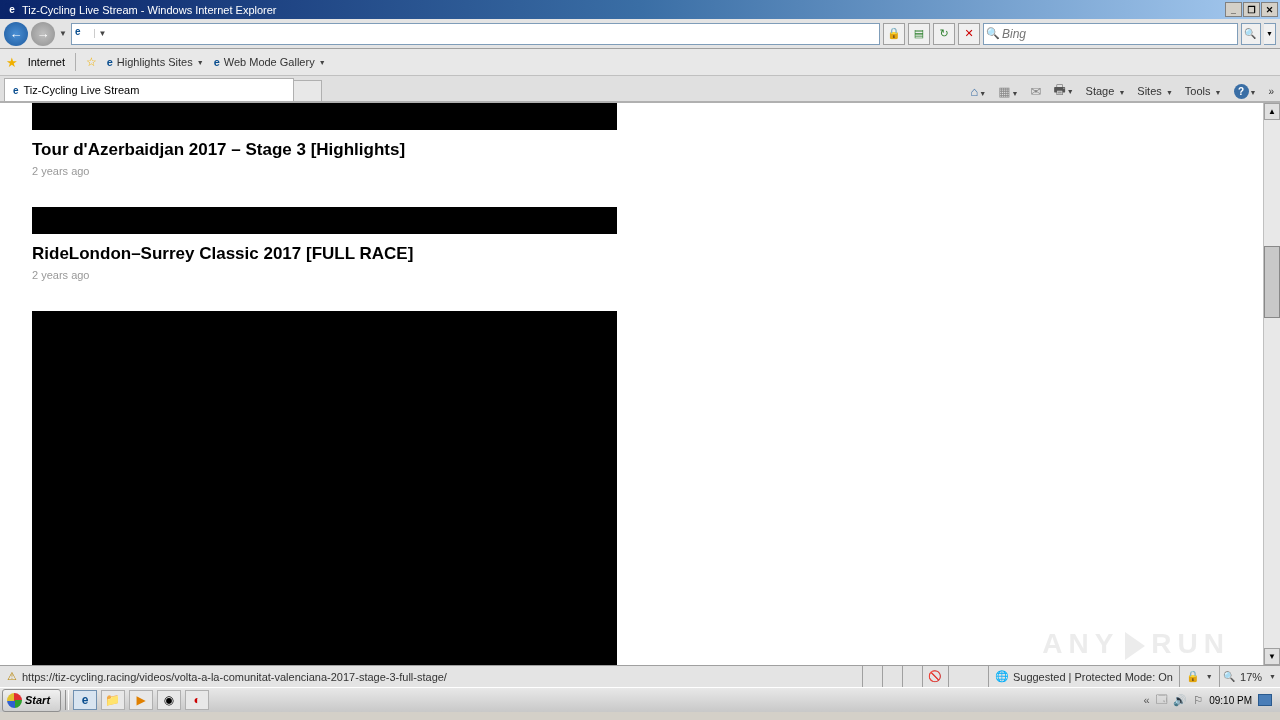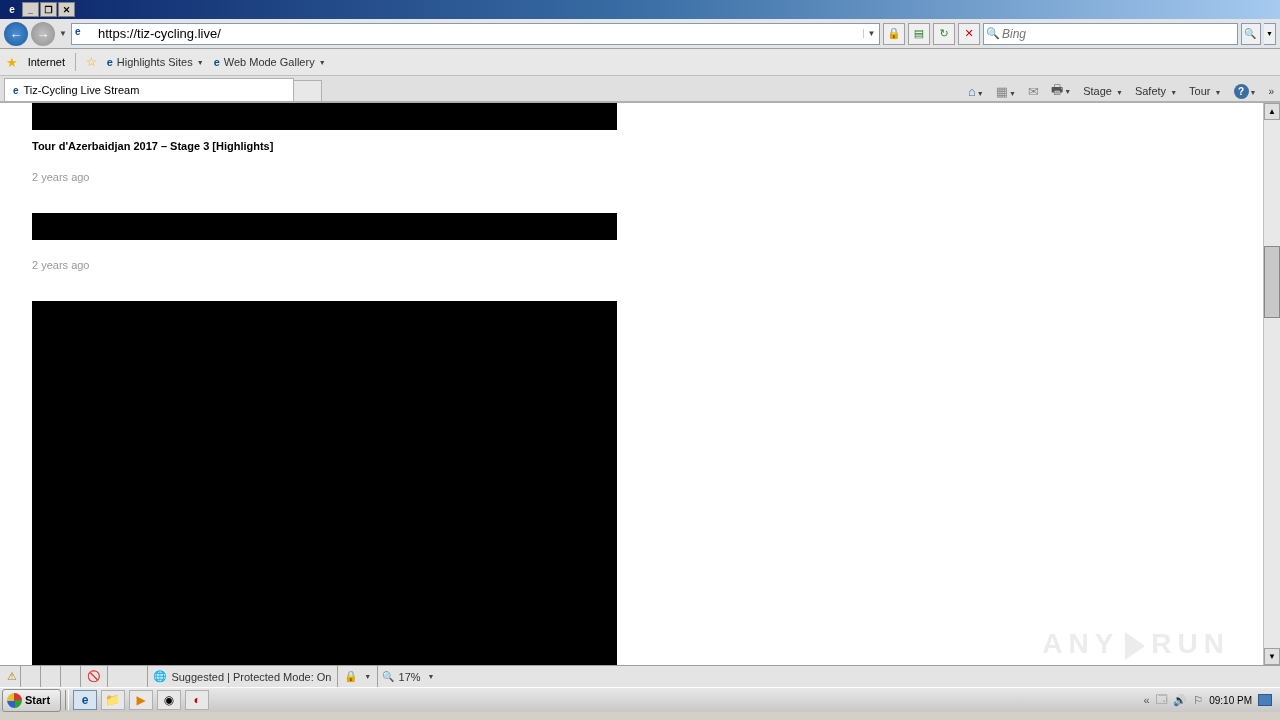--- a/index.html
+++ b/index.html
@@ -53,65 +53,65 @@
 .content{flex:1;overflow:hidden;padding:0 32px}
 .scrollbar{width:17px;background:#e8e8e8;border-left:1px solid #c0c0c0;display:flex;flex-direction:column}
 .scrollbar .arr{height:17px;background:#e0e0e0;border:1px solid #a0a0a0;display:flex;align-items:center;justify-content:center;font-size:8px}
 .scrollbar .track{flex:1;position:relative}
 .scrollbar .thumb{position:absolute;top:126px;width:100%;height:72px;background:#c8c8c8;border:1px solid #888}
 
 .grid{display:flex;flex-wrap:wrap;gap:30px}
 .card{width:585px}
 .card .thumb-black{width:100%;height:27px;background:#000}
 .card.big .thumb-black{height:390px}
-.card .title{font-size:11px;font-weight:bold;margin-top:10px;color:#000}
-.card .meta{font-size:11px;color:#999;margin-top:19px}
+.card .title{font-size:17px;font-weight:bold;margin-top:10px;color:#000}
+.card .meta{font-size:11px;color:#999;margin-top:5px}
 .row2{margin-top:30px}
 
 .statusbar{height:22px;background:#e4e4e4;border-top:1px solid #a0a0a0;display:flex;align-items:center;font-size:11px;color:#333}
 .statusbar .warn{width:16px;text-align:center;color:#b8860b;font-size:11px;margin-left:4px}
 .statusbar .url{flex:1;padding-left:2px}
 .statusbar .seg{border-left:1px solid #a0a0a0;height:100%;display:flex;align-items:center;padding:0 6px;gap:4px}
 .statusbar .globe{color:#2a7e2a}
 .statusbar .noentry{color:#c00}
 .statusbar .zoom{padding:0 4px}
 
 .taskbar{height:25px;background:linear-gradient(180deg,#e8e8e8,#c8c8c8);border-top:1px solid #fff;display:flex;align-items:center}
-.start-btn{height:23px;padding:0 10px 0 4px;background:linear-gradient(180deg,#f0f0f0,#d0d0d0);border:1px solid #909090;border-radius:3px;display:flex;align-items:center;gap:3px;font-size:11px;font-weight:bold;margin-left:2px}
+.start-btn{height:23px;padding:0 10px 0 4px;background:linear-gradient(180deg,#f0f0f0,#d0d0d0);border:1px solid #909090;border-radius:3px;display:flex;align-items:center;gap:3px;font-size:11px;font-style:italic;font-weight:bold;margin-left:2px}
 .start-orb{width:15px;height:15px;border-radius:50%;background:conic-gradient(#e03030 0 25%,#30a030 25% 50%,#3060d0 50% 75%,#e0c030 75%)}
 .tb-sep{width:4px;height:20px;border-left:1px solid #909090;border-right:1px solid #fff;margin:0 4px}
 .tb-app{width:24px;height:20px;border:1px solid #b0b0b0;background:#e8e8e8;display:flex;align-items:center;justify-content:center;font-size:12px;margin-right:4px}
 .tb-app.active{border:1px solid #7090b0;background:#d8e4f0}
 .tray{margin-left:auto;display:flex;align-items:center;gap:6px;padding-right:8px;font-size:10px}
 .tray .ico{font-size:11px;color:#555}
 .tray .clock{font-size:10px}
 .tray .desk{width:14px;height:12px;background:#4a7eb8;border:1px solid #2a5a8e}
 
 .watermark{position:absolute;right:50px;bottom:60px;font-size:28px;font-weight:bold;color:rgba(200,200,200,0.35);letter-spacing:6px;z-index:0}
 .watermark .tri{display:inline-block;width:0;height:0;border-left:20px solid rgba(200,200,200,0.35);border-top:14px solid transparent;border-bottom:14px solid transparent;vertical-align:middle;margin:0 6px}
 </style>
 </head>
 <body>
 
 <div class="titlebar">
   <span class="ie-icon">e</span>
+  <span class="title-text">Tiz-Cycling Live Stream - Windows Internet Explorer</span>
   <div class="win-btns">
     <div class="win-btn">_</div>
     <div class="win-btn">❐</div>
     <div class="win-btn">✕</div>
   </div>
 </div>
 
 <div class="navbar">
   <div class="nav-arrow nav-back">←</div>
   <div class="nav-arrow nav-fwd">→</div>
   <div class="nav-drop">▼</div>
   <div class="addrbar">
     <span class="ie-small">e</span>
-    <input value="https://tiz-cycling.live/" style="">
     <span class="drop">▼</span>
   </div>
   <div class="nav-ico lock">🔒</div>
   <div class="nav-ico compat">▤</div>
   <div class="nav-ico refresh">↻</div>
   <div class="nav-ico stop">✕</div>
   <div class="searchbar">
     <span class="mag">🔍</span>
     <input placeholder="Bing" style="">
   </div>
@@ -141,37 +141,38 @@
     <span class="ie-ico">e</span>
     <span>Tiz-Cycling Live Stream</span>
   </div>
   <div class="newtab"></div>
   <div class="tabbar-right">
     <span><span class="tb-ico">⌂</span><span class="tb-drop">▼</span></span>
     <span><span class="tb-ico" style="color:#888">▦</span><span class="tb-drop">▼</span></span>
     <span class="tb-ico" style="color:#888">✉</span>
     <span><span class="tb-ico" style="color:#555">🖶</span><span class="tb-drop">▼</span></span>
     <span><span>Stage</span> <span class="tb-drop">▼</span></span>
-    <span><span>Safety</span> <span class="tb-drop">▼</span></span>
-    <span><span>Tour</span> <span class="tb-drop">▼</span></span>
+    <span><span>Sites</span> <span class="tb-drop">▼</span></span>
+    <span><span>Tools</span> <span class="tb-drop">▼</span></span>
     <span><span class="tb-help">?</span><span class="tb-drop">▼</span></span>
     <span class="tb-chev">»</span>
   </div>
 </div>
 
 <div class="viewport">
   <div class="content">
     <div class="grid">
       <div class="card">
         <div class="thumb-black"></div>
         <div class="title">Tour d'Azerbaidjan 2017 – Stage 3 [Highlights]</div>
         <div class="meta">2 years ago</div>
       </div>
       <div class="card">
         <div class="thumb-black"></div>
+        <div class="title">RideLondon–Surrey Classic 2017 [FULL RACE]</div>
         <div class="meta">2 years ago</div>
       </div>
     </div>
     <div class="grid row2">
       <div class="card big">
         <div class="thumb-black"></div>
 
       </div>
 
     </div>
@@ -183,20 +184,21 @@
     <div class="arr">▲</div>
     <div class="track">
       <div class="thumb"></div>
     </div>
     <div class="arr">▼</div>
   </div>
 </div>
 
 <div class="statusbar">
   <span class="warn">⚠</span>
+  <span class="url">https://tiz-cycling.racing/videos/volta-a-la-comunitat-valenciana-2017-stage-3-full-stage/</span>
   <div class="seg" style="width:20px"></div>
   <div class="seg" style="width:20px"></div>
   <div class="seg" style="width:20px"></div>
   <div class="seg">
       <span class="noentry">🚫</span>
     </div>
   <div class="seg" style="width:40px"></div>
   <div class="seg">
     <span class="globe">🌐</span>
     <span>Suggested | Protected Mode: On</span>

